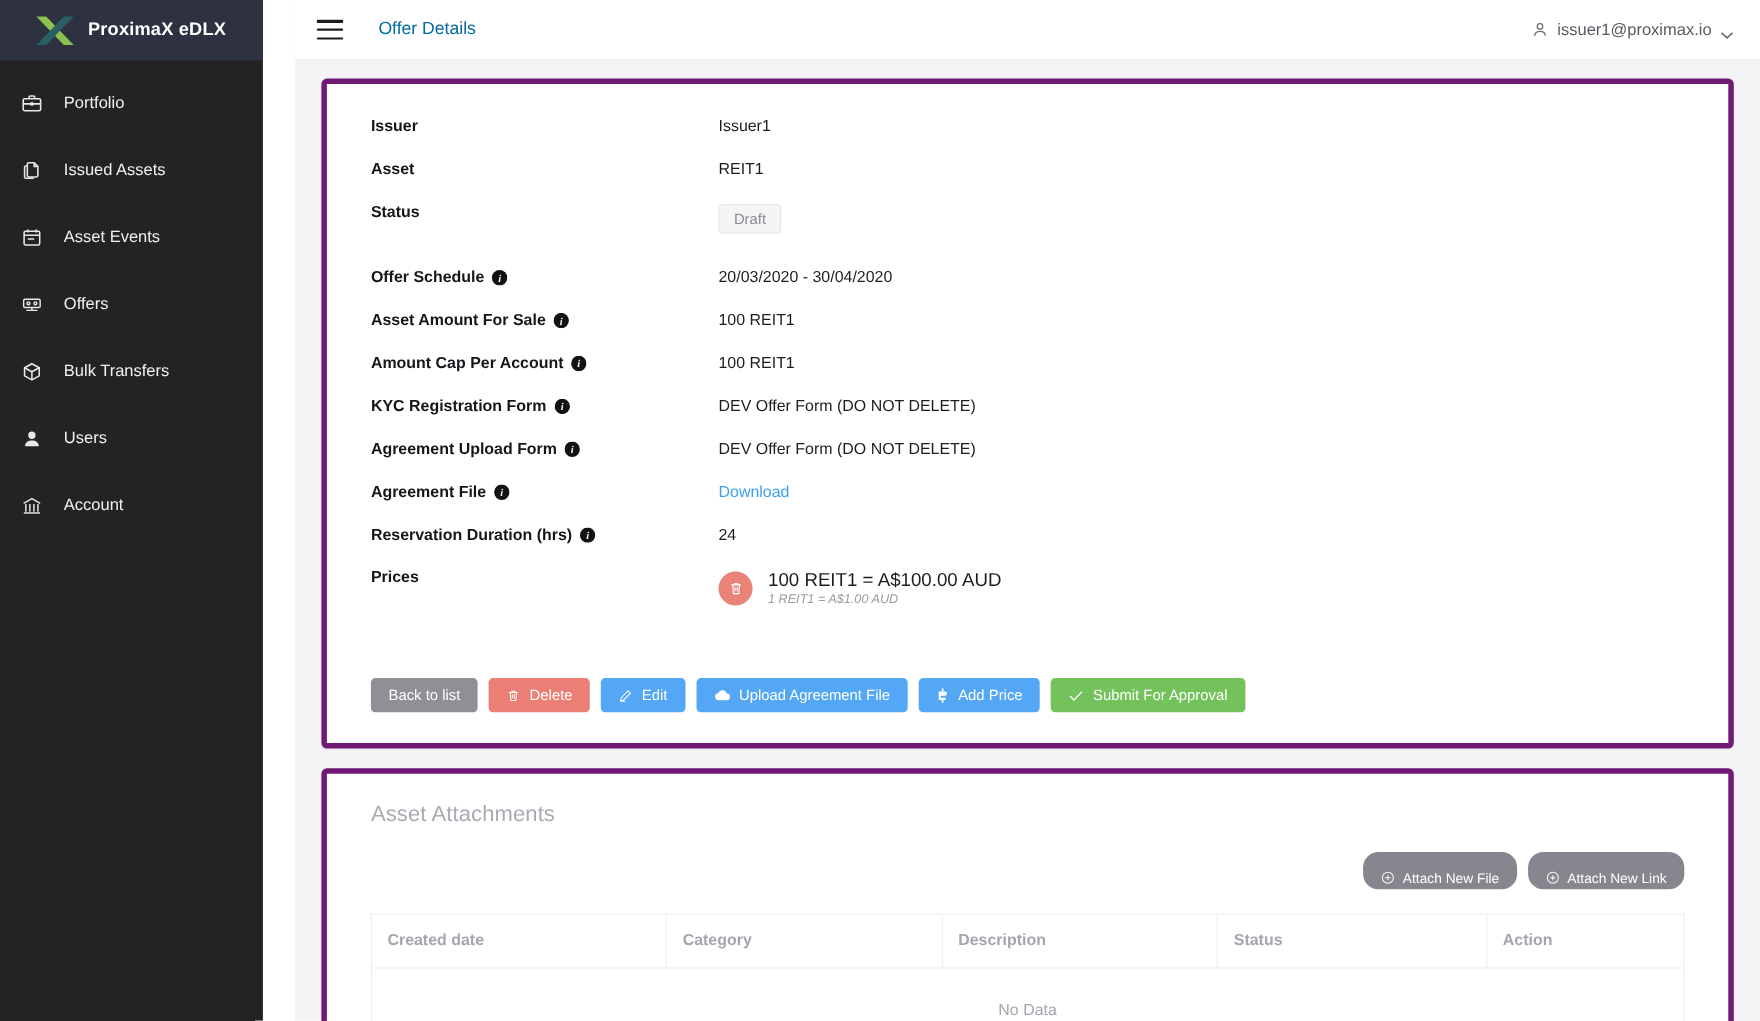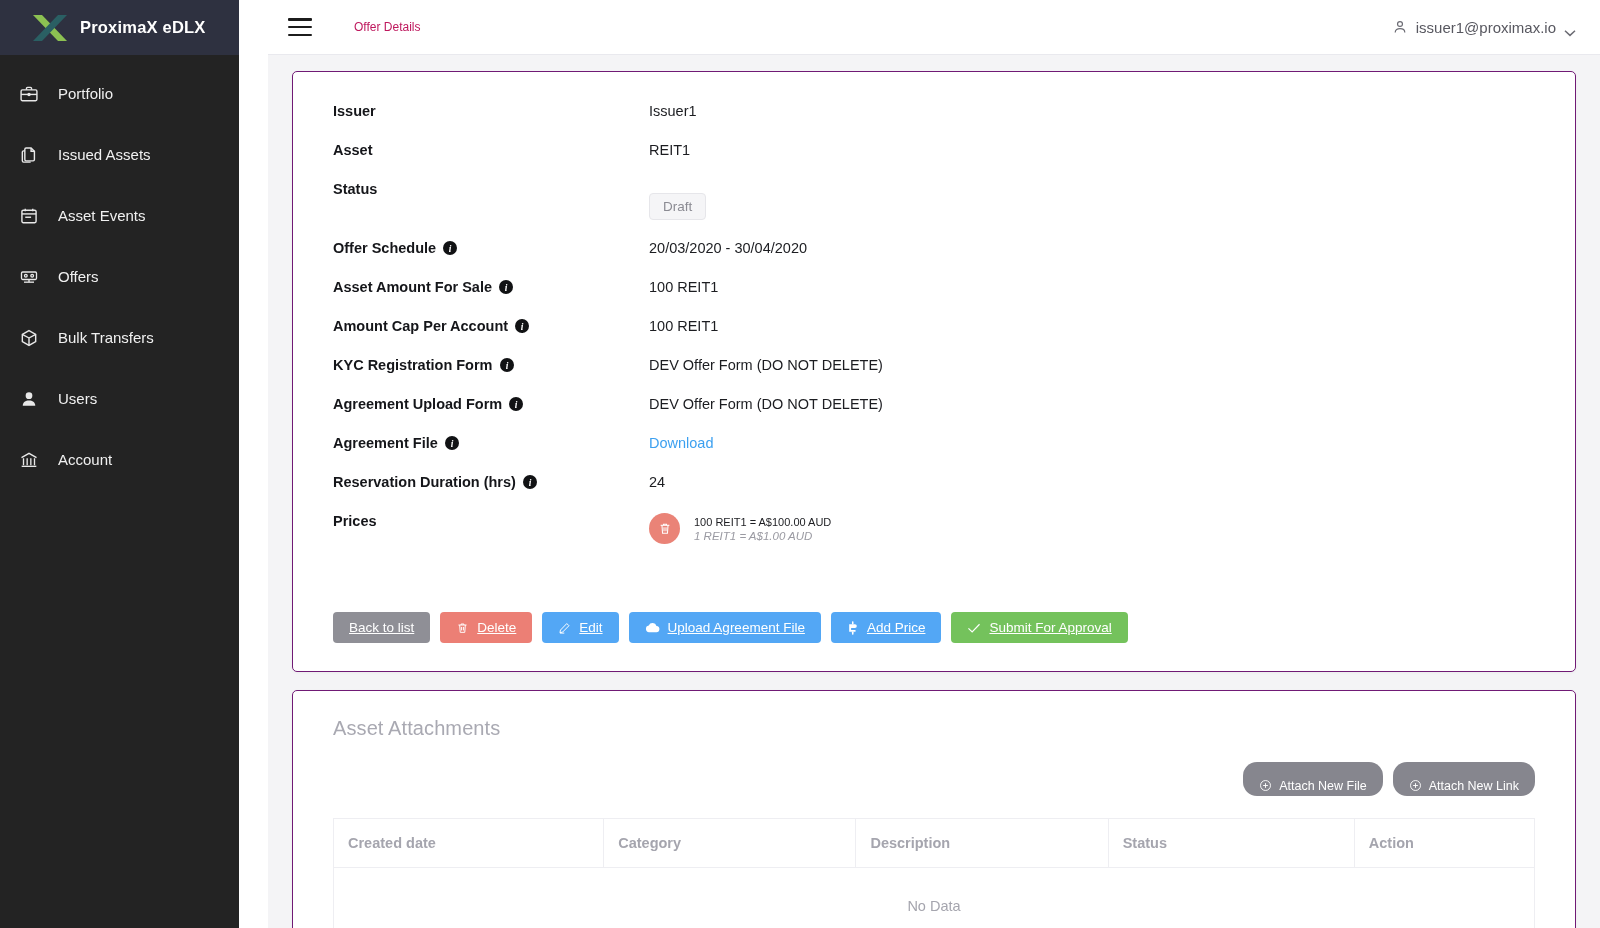--- a/index.html
+++ b/index.html
@@ -48,82 +48,81 @@
   }
   #topbar {
     height: 55px; min-height: 55px; background: #ffffff;
     border-bottom: 1px solid #e9e9ee;
     display: flex; align-items: center; padding: 0 24px 0 20px;
   }
   #hamburger { width: 24px; height: 18px; display: flex; flex-direction: column;
     justify-content: space-between; cursor: pointer; }
   #hamburger span { display:block; height: 2.5px; background: #1c1c1c; border-radius: 1px; }
   #page-title-top {
-    margin-left: 42px; color: #be185d; font-size: 12px;
+    margin-left: 32px; color: #0369a1; font-size: 16px;
   }
   #topbar-right { margin-left: auto; display: flex; align-items: center; gap: 8px;
     color: #585860; font-size: 15px; cursor: pointer; }
   #topbar-right .user-icon { width: 16px; height: 16px; }
   .caret-down { width: 12px; height: 8px; }
 
   #content {
     flex: 1; overflow-y: auto; padding: 16px 24px 0 24px;
   }
   #content::-webkit-scrollbar { width: 10px; }
   #content::-webkit-scrollbar-track { background: #eeeef2; }
   #content::-webkit-scrollbar-thumb { background: #c7c7ce; border-radius: 5px; }
 
   .card {
     background: #ffffff;
-    border: 1px solid #701a75;
+    border: 5px solid #701a75;
     border-radius: 5px;
     box-shadow: 0 1px 3px rgba(0,0,0,.04);
   }
   #details-card { padding: 30px 40px 28px 40px; }
 
   .field-row { display: flex; align-items: flex-start; min-height: 39px; }
   .field-label {
     width: 316px; min-width: 316px;
     font-size: 14.5px; font-weight: bold; color: #15161a;
     display: flex; align-items: center; gap: 7px;
     padding-top: 1px;
   }
   .field-value { font-size: 14.5px; color: #1c1d21; padding-top: 1px; }
   .info-icon { width: 14px; height: 14px; display: inline-block; flex: 0 0 14px; }
 
   .badge-draft {
     display: inline-block;
     background: #f5f5f7; border: 1px solid #e6e6ea;
     border-radius: 4px; color: #8b8b93;
-    font-size: 13.5px; padding: 5px 13px; margin-top: 12px;
+    font-size: 13.5px; padding: 5px 13px;
   }
   .link { color: #3ca0f0; cursor: pointer; }
 
   .gap-row { height: 13px; }
 
   
   .price-block { display: flex; align-items: center; gap: 14px; }
   .price-del {
     width: 31px; height: 31px; border-radius: 50%;
     background: #ea8377; display: flex; align-items: center;
     justify-content: center; cursor: pointer; flex: 0 0 31px;
   }
-  .price-text .price-main { font-size: 11px; color: #1c1d21; }
+  .price-text .price-main { font-size: 17px; color: #1c1d21; }
   .price-text .price-sub { font-size: 11.5px; color: #9a9aa2; font-style: italic; margin-top: 2px; }
 
   
   #action-row { display: flex; gap: 10px; margin-top: 52px; }
   .btn {
     display: inline-flex; align-items: center; gap: 8px;
     border: none; border-radius: 4px;
     font-size: 13.5px; color: #ffffff;
     padding: 0 16px; height: 31px; cursor: pointer;
     font-family: "Liberation Sans", sans-serif;
     white-space: nowrap;
-    text-decoration: underline;
   }
   .btn svg { display:block; }
   .btn-grey   { background: #8f8f96; }
   .btn-red    { background: #ec7f75; }
   .btn-blue   { background: #53a7f5; }
   .btn-green  { background: #74c25c; }
 
   
   #attach-card { margin-top: 18px; padding: 26px 40px 0 40px; min-height: 260px; }
   #attach-title { font-size: 20px; color: #a9a9b2; letter-spacing: .1px; }

